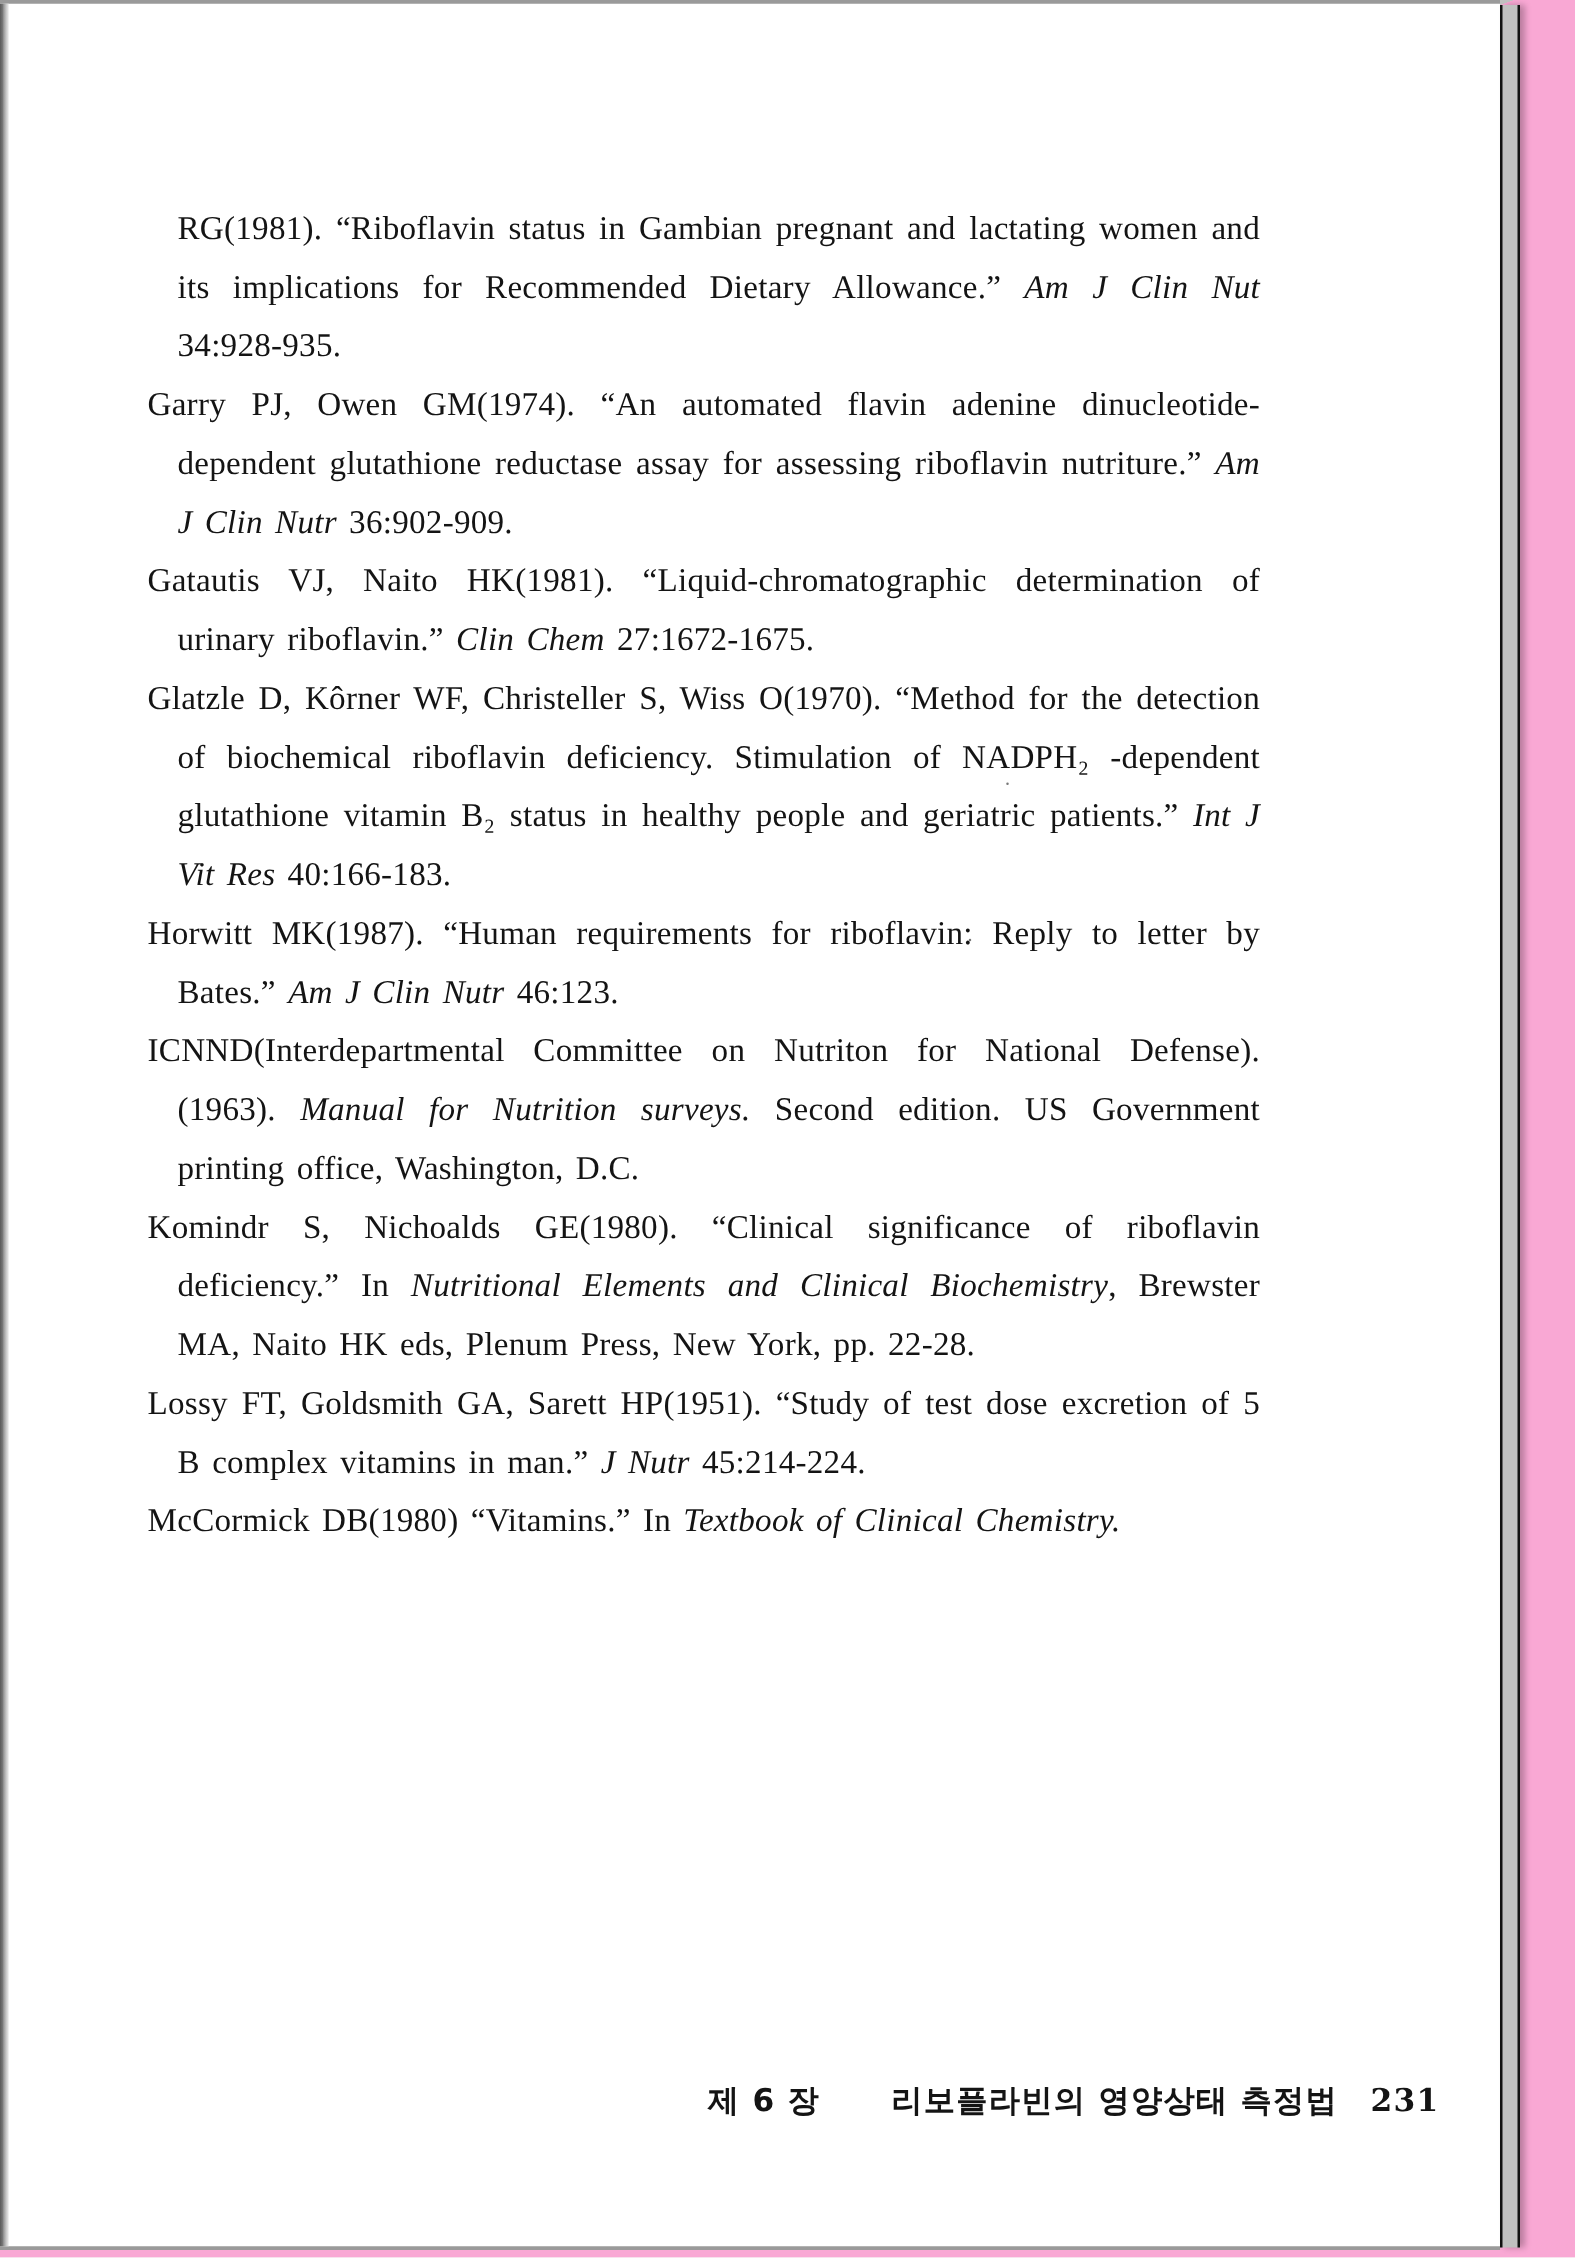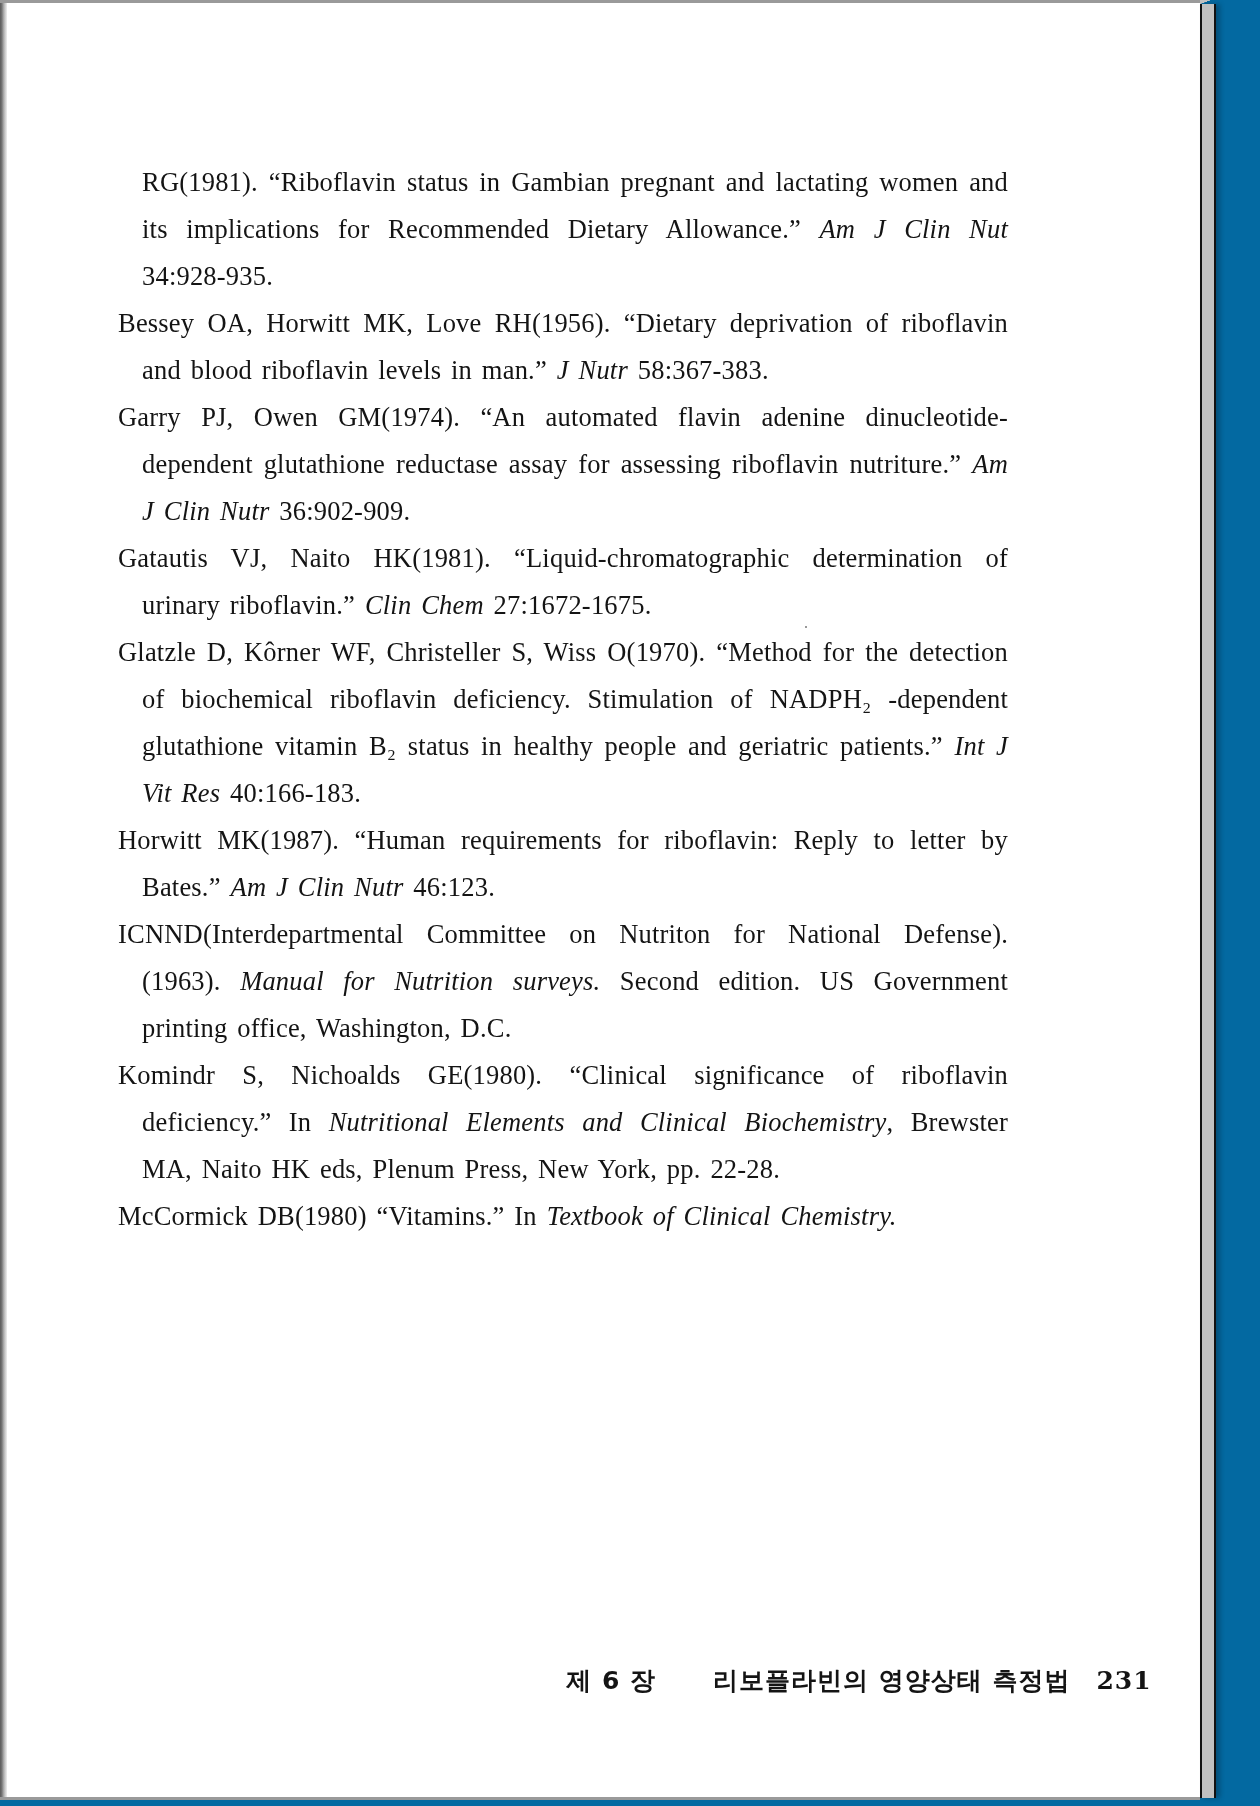--- a/index.html
+++ b/index.html
@@ -7,21 +7,21 @@
       padding: 0;
       width: 1260px;
       height: 1806px;
       background: #f4f4f4;
       overflow: hidden;
     }
     .viewer {
       position: relative;
       width: 1260px;
       height: 1806px;
-      background: #0369a1;
+      background: #f9a8d4;
     }
     .page {
       position: absolute;
       left: 0;
       top: 0;
       width: 1200px;
       height: 1800px;
       background: #ffffff;
       border-top: 3px solid #9a9a9a;
       border-bottom: 3px solid #9a9a9a;
@@ -110,27 +110,27 @@
   </style>
 </head>
 <body>
 
 <div class="viewer">
   <div class="page">
     <div class="page-left-edge"></div>
 
     <div class="content" id="refs">
         <p class="ref continuation"><span>RG(1981). “Riboflavin status in Gambian pregnant and lactating women and its implications for Recommended Dietary Allowance.” </span><span class="it">Am J Clin Nut</span><span> 34:928-935.</span></p>
-        <p class="ref"><span>Bessey OA, Horwitt MK, Love RH(1956). “Dietary deprivation of riboflavin and blood riboflavin levels in man.” </span><span class="it">J Nutr</span><span> 58:367-383.</span></p>
         <p class="ref"><span>Garry PJ, Owen GM(1974). “An automated flavin adenine dinucleotide-dependent glutathione reductase assay for assessing riboflavin nutriture.” </span><span class="it">Am J Clin Nutr</span><span> 36:902-909.</span></p>
         <p class="ref"><span>Gatautis VJ, Naito HK(1981). “Liquid-chromatographic determination of urinary riboflavin.” </span><span class="it">Clin Chem</span><span> 27:1672-1675.</span></p>
         <p class="ref"><span>Glatzle D, Kôrner WF, Christeller S, Wiss O(1970). “Method for the detection of biochemical riboflavin deficiency. Stimulation of NADPH₂ -dependent glutathione vitamin B₂ status in healthy people and geriatric patients.” </span><span class="it">Int J Vit Res</span><span> 40:166-183.</span></p>
         <p class="ref"><span>Horwitt MK(1987). “Human requirements for riboflavin: Reply to letter by Bates.” </span><span class="it">Am J Clin Nutr</span><span> 46:123.</span></p>
         <p class="ref"><span>ICNND(Interdepartmental Committee on Nutriton for National Defense). (1963). </span><span class="it">Manual for Nutrition surveys.</span><span> Second edition. US Government printing office, Washington, D.C.</span></p>
         <p class="ref"><span>Komindr S, Nichoalds GE(1980). “Clinical significance of riboflavin deficiency.” In </span><span class="it">Nutritional Elements and Clinical Biochemistry</span><span>, Brewster MA, Naito HK eds, Plenum Press, New York, pp. 22-28.</span></p>
+        <p class="ref"><span>Lossy FT, Goldsmith GA, Sarett HP(1951). “Study of test dose excretion of 5 B complex vitamins in man.” </span><span class="it">J Nutr</span><span> 45:214-224.</span></p>
         <p class="ref"><span>McCormick DB(1980) “Vitamins.” In </span><span class="it">Textbook of Clinical Chemistry.</span></p>
       </div>
 
     <div class="footer">
       <span class="chapter">제 6 장</span><span class="title">리보플라빈의 영양상태 측정법</span><span class="pagenum">231</span>
     </div>
 
     <span class="speck" style="left:805px;top:623px;"></span>
     <span class="speck" style="left:775px;top:748px;"></span>
   </div>

